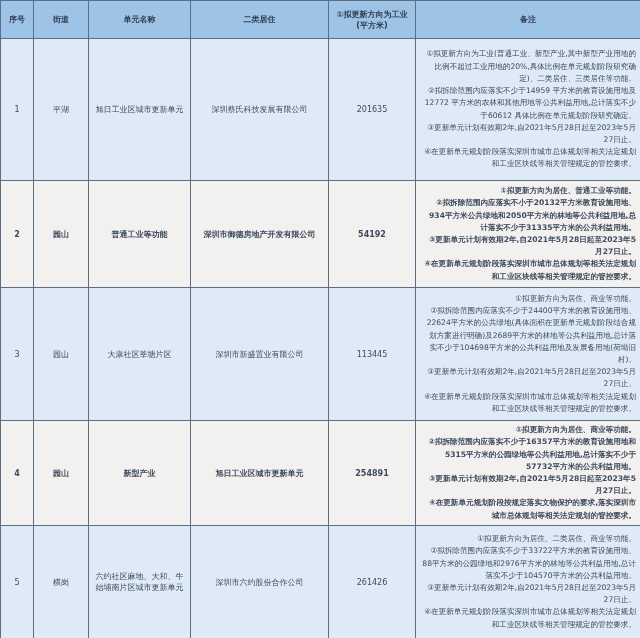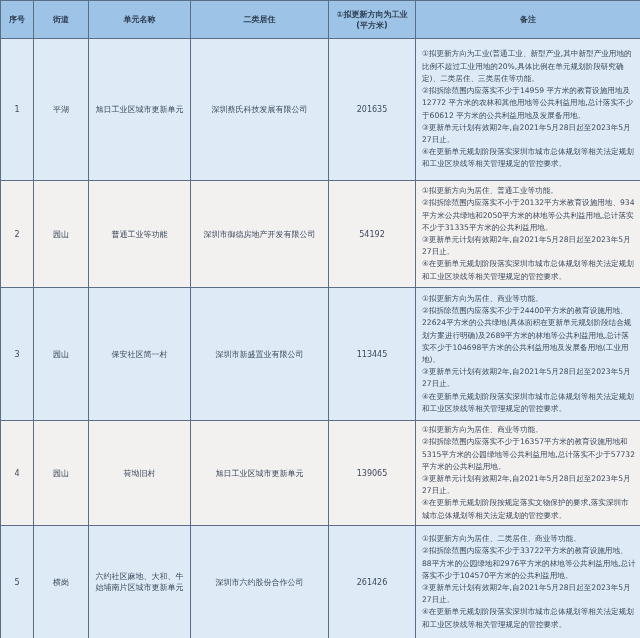--- a/index.html
+++ b/index.html
@@ -23,29 +23,29 @@
   }
   th {
     background: #9dc3e6;
     color: #2f3e52;
     font-weight: bold;
     text-align: center;
     height: 37px;
   }
   td { text-align: center; vertical-align: middle; }
   tr.blue td { background: #deebf7; }
-  tr.grey td { background: #f3f1f0; }
+  tr.grey td { background: #f3f1f0; font-weight: bold; }
   td.remark {
     text-align: left;
     vertical-align: middle;
     padding: 2px 4px 2px 6px;
     font-size: 7.6px;
     line-height: 12.2px;
   }
-  td.remark div { margin: 0; }
+  td.remark div { margin: 0; text-align: right; }
   td.unit { padding: 0 3px; }
   .c-no { width: 33px; }
   .c-street { width: 55px; }
   .c-unit { width: 102px; }
   .c-org { width: 138px; }
   .c-area { width: 87px; }
   .c-remark { width: 225px; }
 </style>
 </head>
 <body>
@@ -74,57 +74,57 @@
   </thead>
   <tbody>
     <tr class="blue" style="height:142px">
       <td>1</td>
       <td>平湖</td>
       <td class="unit">旭日工业区城市更新单元</td>
       <td>深圳蔡氏科技发展有限公司</td>
       <td>201635</td>
       <td class="remark">
         <div>①拟更新方向为工业(普通工业、新型产业,其中新型产业用地的比例不超过工业用地的20%,具体比例在单元规划阶段研究确定)、二类居住、三类居住等功能。</div>
-        <div>②拟拆除范围内应落实不少于14959 平方米的教育设施用地及12772 平方米的农林和其他用地等公共利益用地,总计落实不少于60612 平方米的公共利益用地及发展备用地。</div>
+        <div>②拟拆除范围内应落实不少于14959 平方米的教育设施用地及12772 平方米的农林和其他用地等公共利益用地,总计落实不少于60612 具体比例在单元规划阶段研究确定。</div>
         <div>③更新单元计划有效期2年,自2021年5月28日起至2023年5月27日止。</div>
         <div>④在更新单元规划阶段落实深圳市城市总体规划等相关法定规划和工业区块线等相关管理规定的管控要求。</div>
       </td>
     </tr>
     <tr class="grey" style="height:107px">
       <td>2</td>
       <td>园山</td>
       <td class="unit">普通工业等功能</td>
       <td>深圳市御德房地产开发有限公司</td>
       <td>54192</td>
       <td class="remark">
         <div>①拟更新方向为居住、普通工业等功能。</div>
         <div>②拟拆除范围内应落实不小于20132平方米教育设施用地、934平方米公共绿地和2050平方米的林地等公共利益用地,总计落实不少于31335平方米的公共利益用地。</div>
         <div>③更新单元计划有效期2年,自2021年5月28日起至2023年5月27日止。</div>
         <div>④在更新单元规划阶段落实深圳市城市总体规划等相关法定规划和工业区块线等相关管理规定的管控要求。</div>
       </td>
     </tr>
     <tr class="blue" style="height:133px">
       <td>3</td>
       <td>园山</td>
-      <td class="unit">保安社区简一村</td>
+      <td class="unit">大康社区莘塘片区</td>
       <td>深圳市新盛置业有限公司</td>
       <td>113445</td>
       <td class="remark">
         <div>①拟更新方向为居住、商业等功能。</div>
-        <div>②拟拆除范围内应落实不少于24400平方米的教育设施用地、22624平方米的公共绿地(具体面积在更新单元规划阶段结合规划方案进行明确)及2689平方米的林地等公共利益用地,总计落实不少于104698平方米的公共利益用地及发展备用地(工业用地)。</div>
+        <div>②拟拆除范围内应落实不少于24400平方米的教育设施用地、22624平方米的公共绿地(具体面积在更新单元规划阶段结合规划方案进行明确)及2689平方米的林地等公共利益用地,总计落实不少于104698平方米的公共利益用地及发展备用地(荷坳旧村)。</div>
         <div>③更新单元计划有效期2年,自2021年5月28日起至2023年5月27日止。</div>
         <div>④在更新单元规划阶段落实深圳市城市总体规划等相关法定规划和工业区块线等相关管理规定的管控要求。</div>
       </td>
     </tr>
     <tr class="grey" style="height:105px">
       <td>4</td>
       <td>园山</td>
-      <td class="unit">荷坳旧村</td>
+      <td class="unit">新型产业</td>
       <td>旭日工业区城市更新单元</td>
-      <td>139065</td>
+      <td>254891</td>
       <td class="remark">
         <div>①拟更新方向为居住、商业等功能。</div>
         <div>②拟拆除范围内应落实不少于16357平方米的教育设施用地和5315平方米的公园绿地等公共利益用地,总计落实不少于57732平方米的公共利益用地。</div>
         <div>③更新单元计划有效期2年,自2021年5月28日起至2023年5月27日止。</div>
         <div>④在更新单元规划阶段按规定落实文物保护的要求,落实深圳市城市总体规划等相关法定规划的管控要求。</div>
       </td>
     </tr>
     <tr class="blue" style="height:113px">
       <td>5</td>
       <td>横岗</td>

